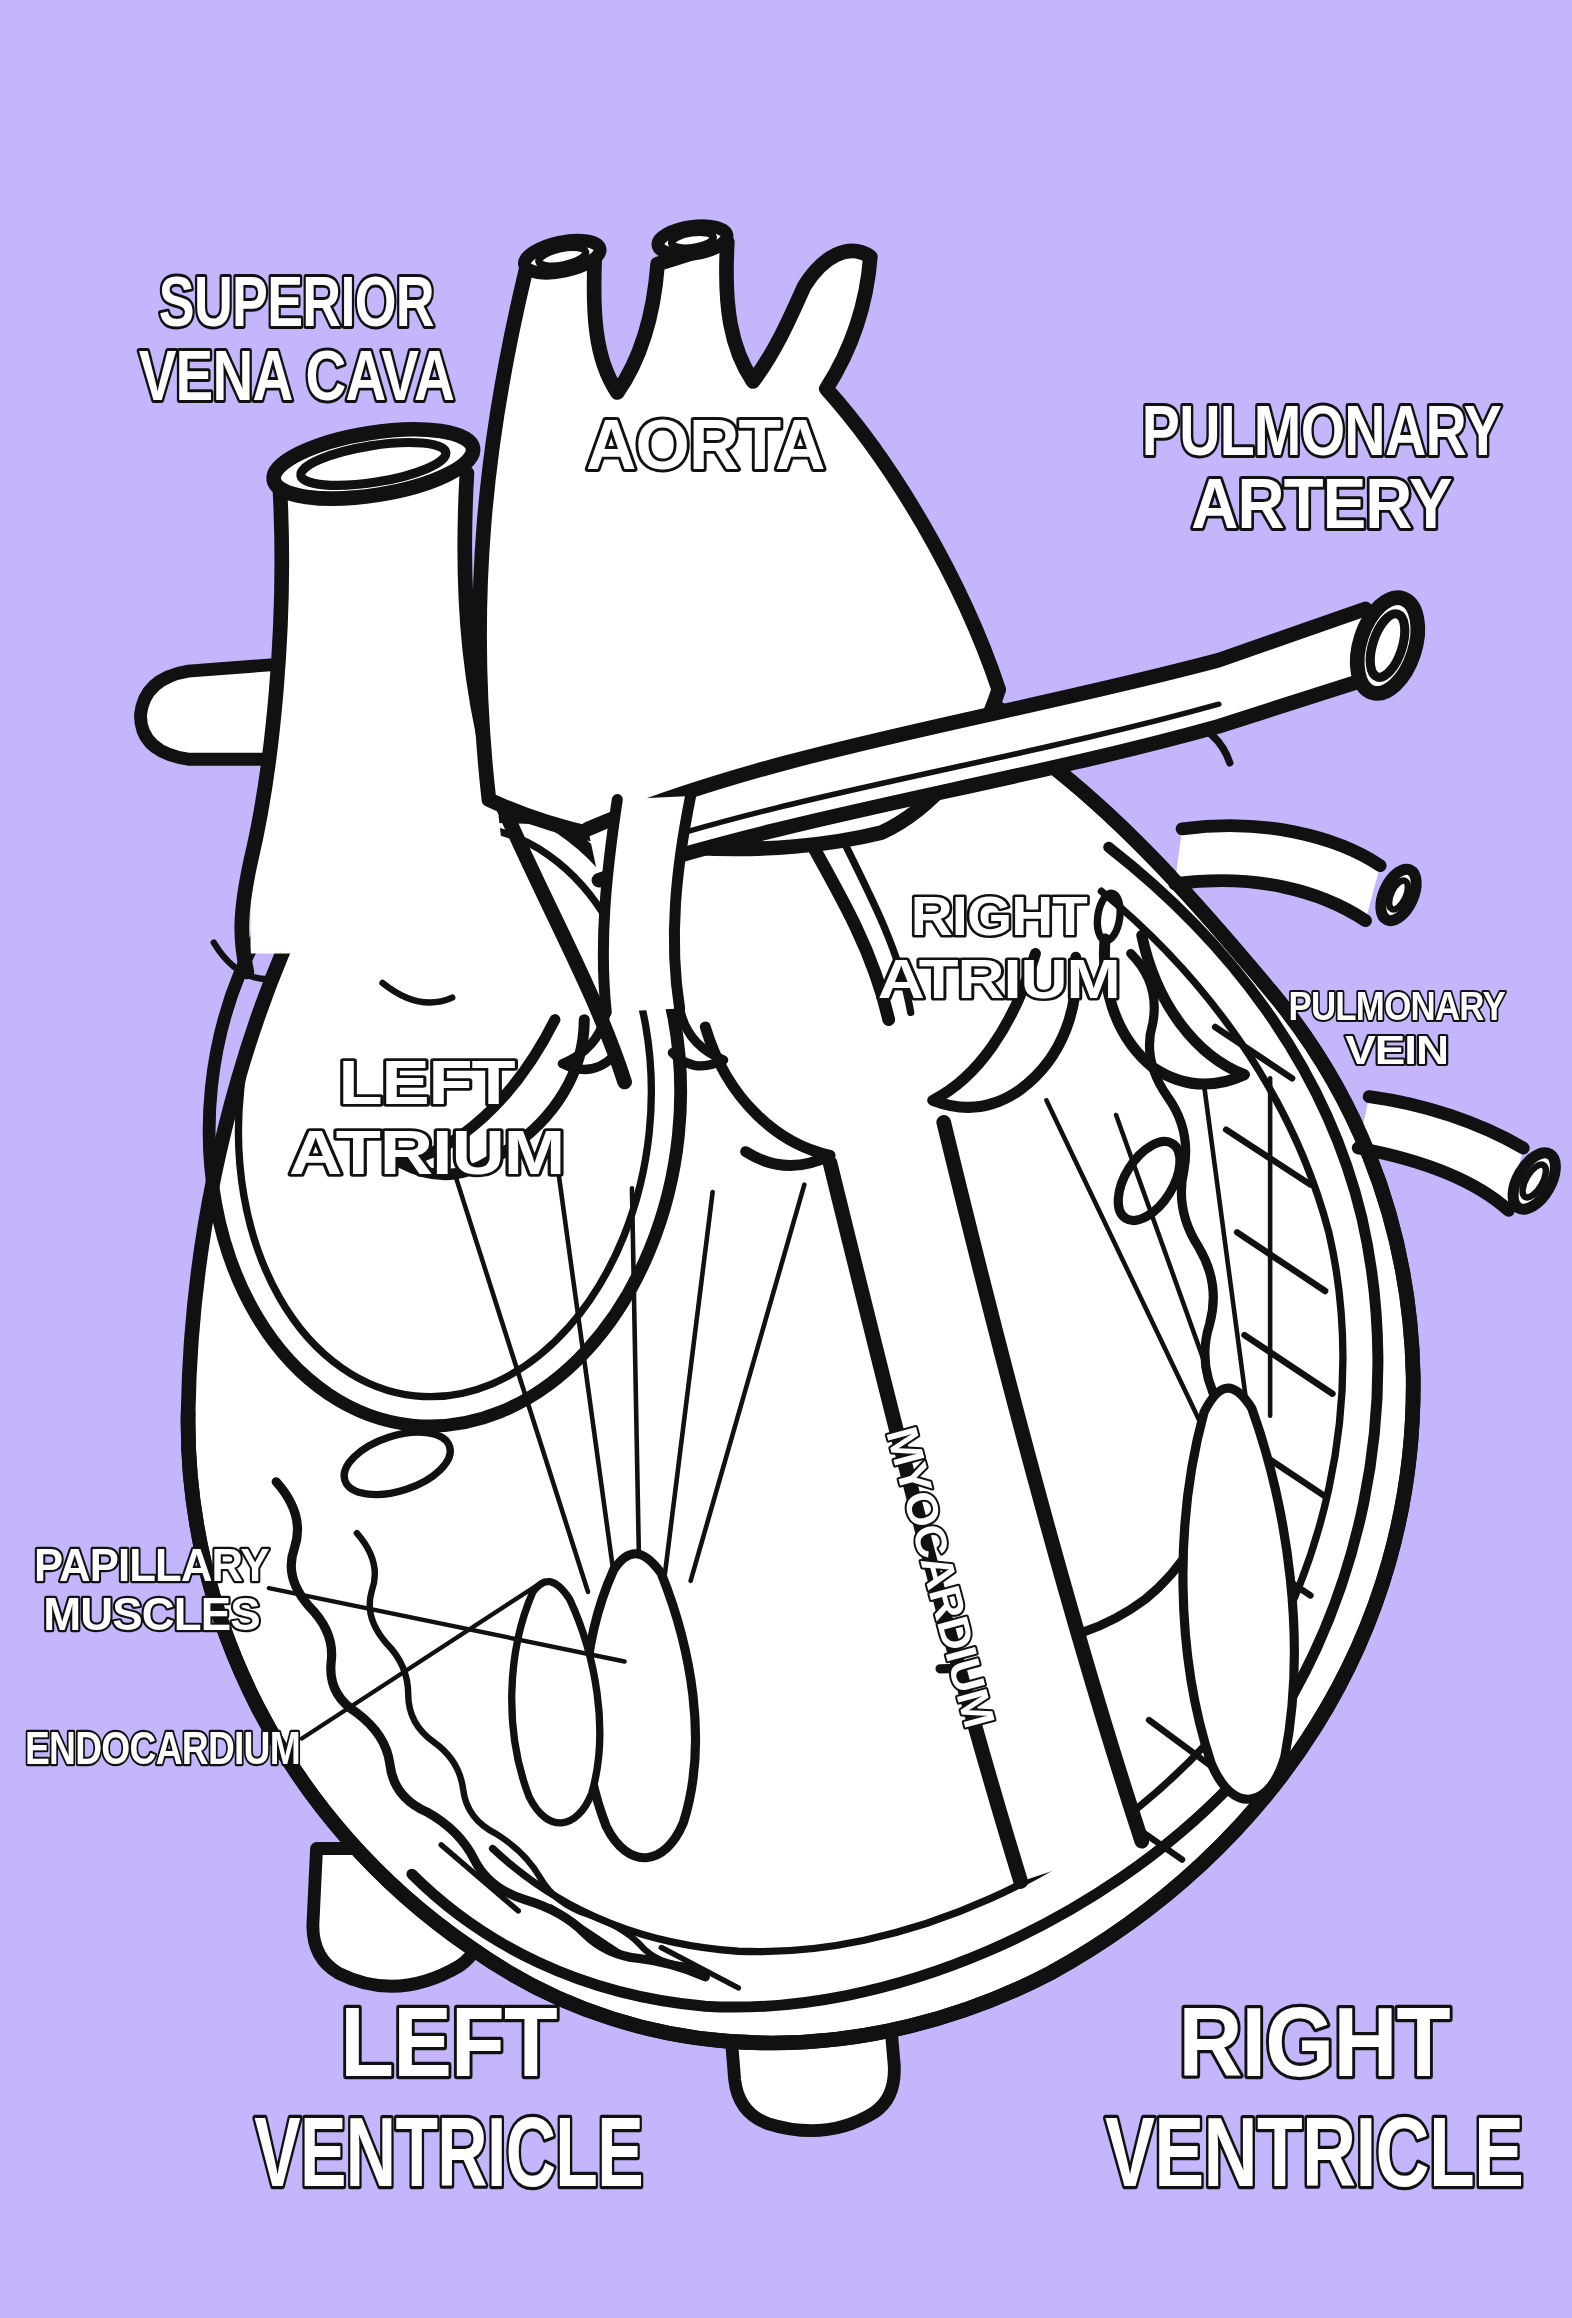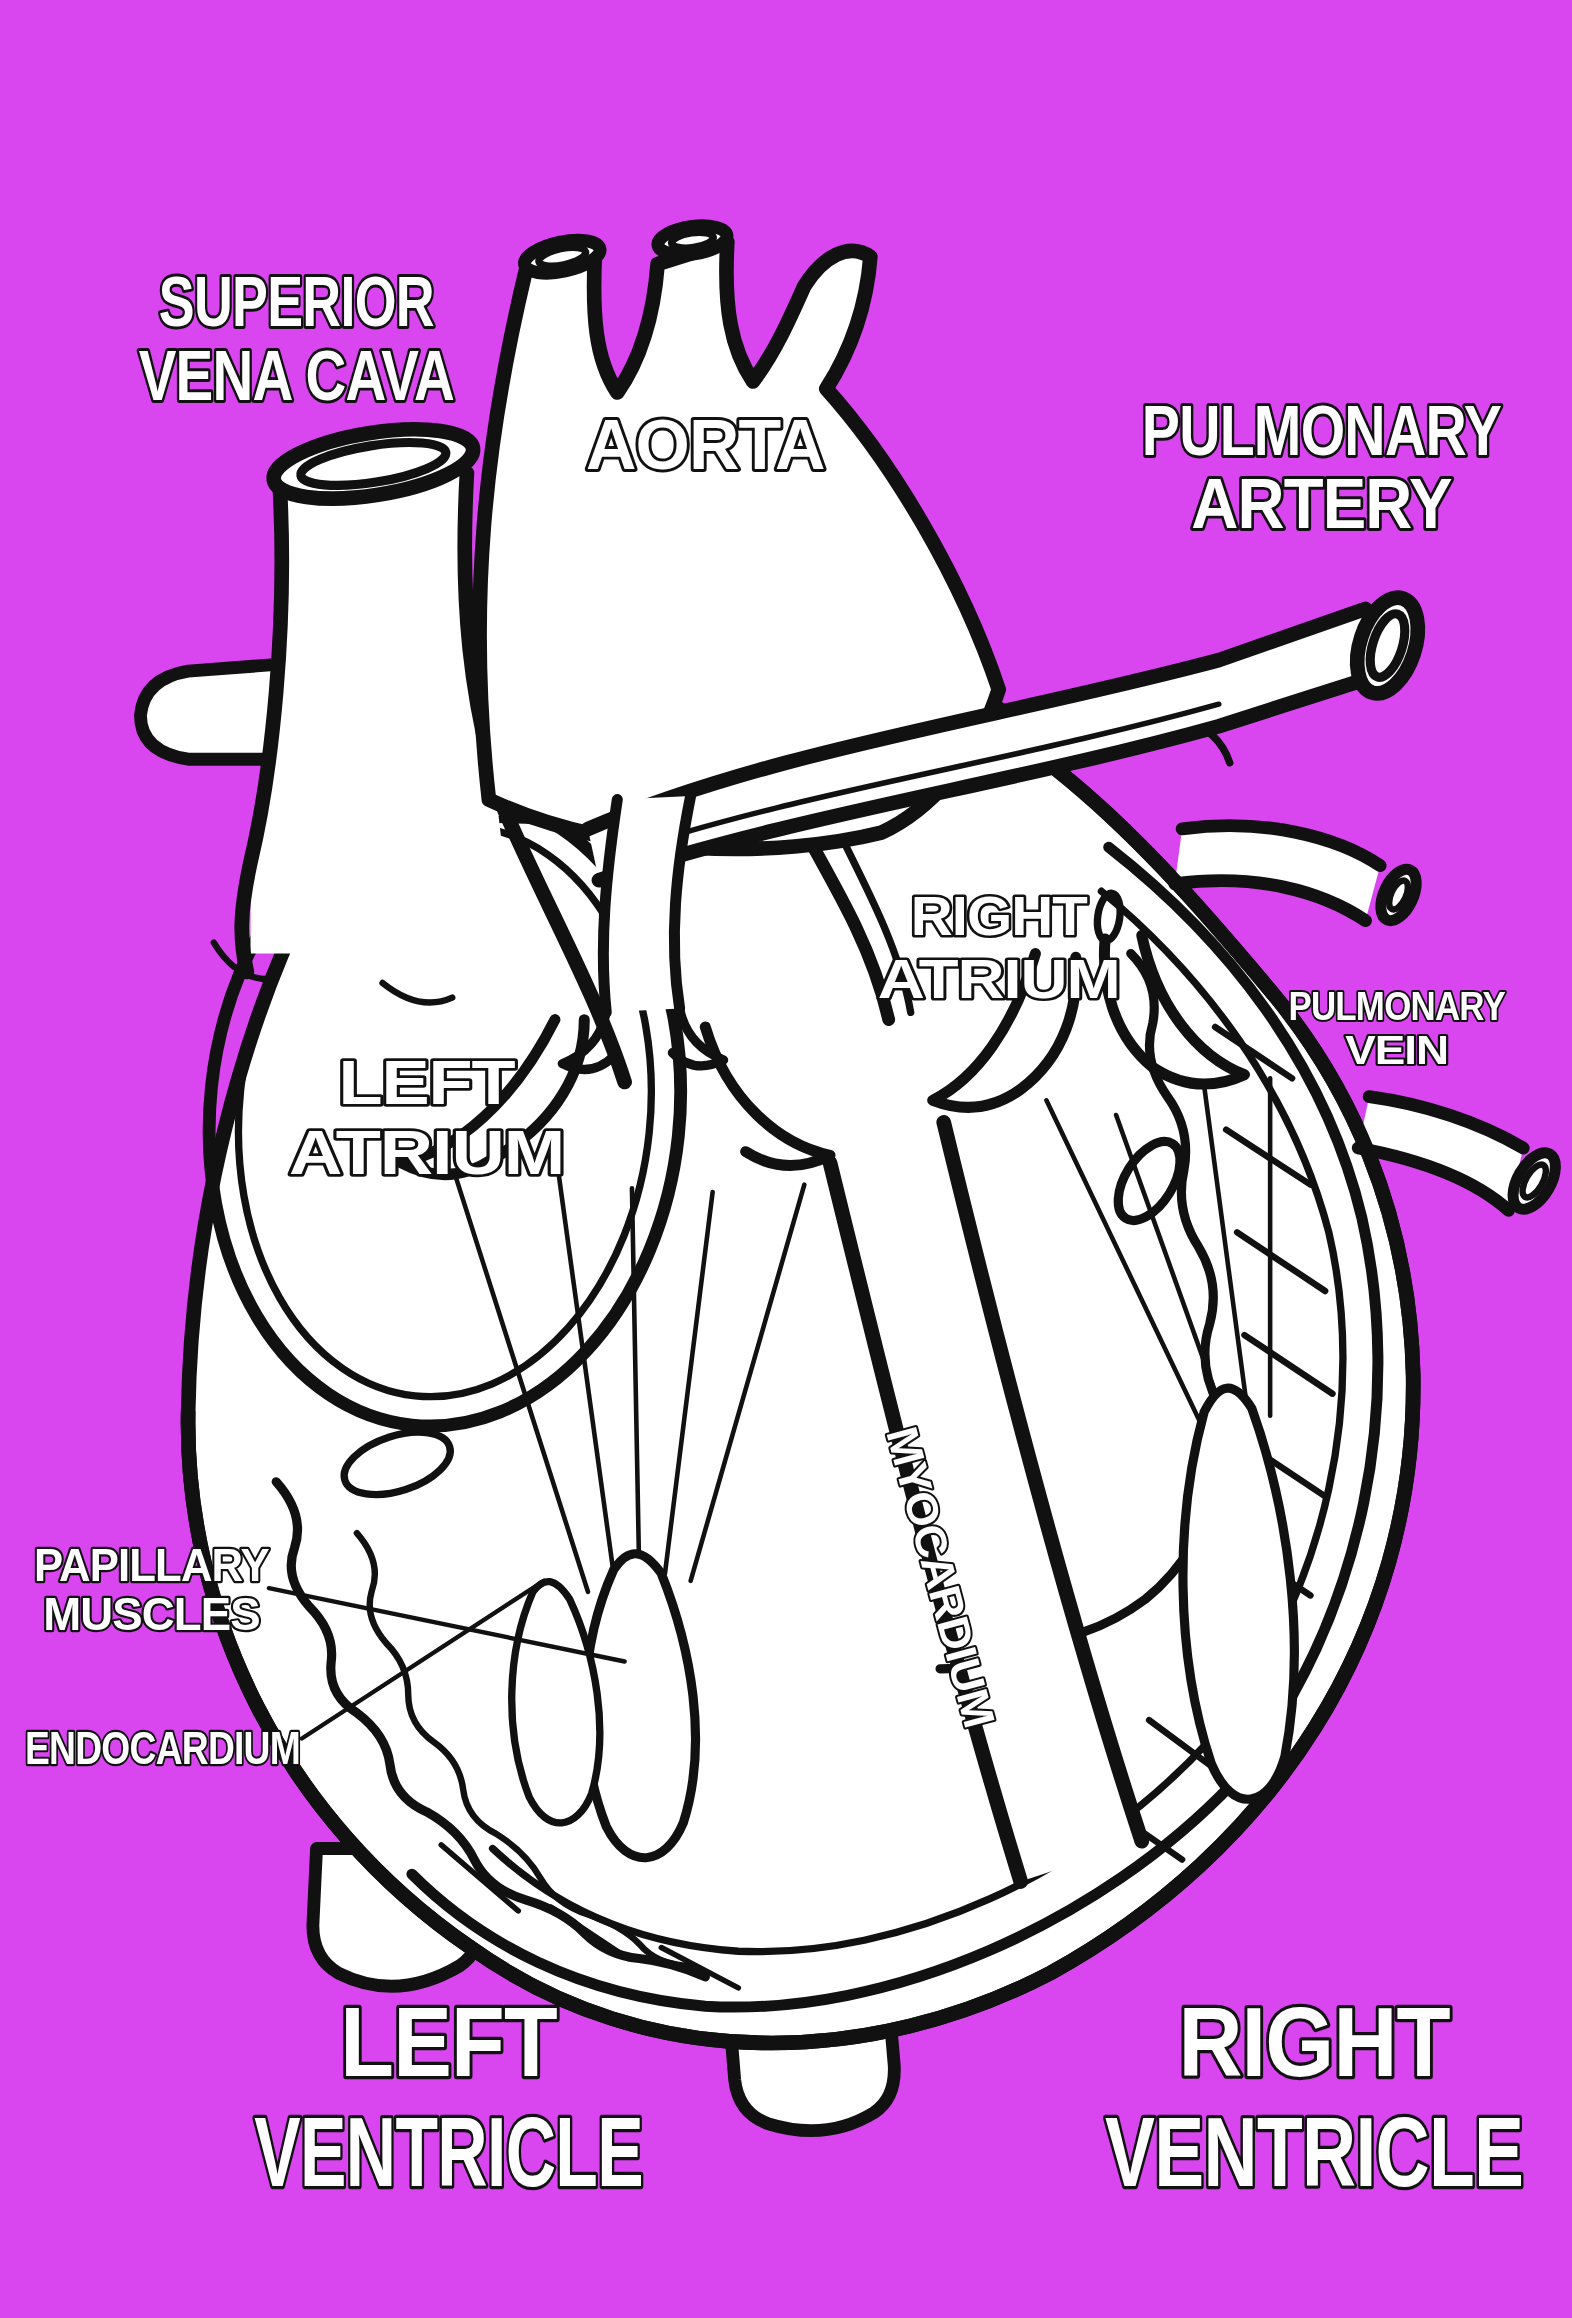--- a/index.html
+++ b/index.html
@@ -1,16 +1,16 @@
 <!DOCTYPE html>
 <html style="font-size:7.4px"><head>
 <meta charset="utf-8">
 <style>
   html,body{margin:0;padding:0;width:100%;height:100%;background:#fcfcfc;}
-  .stage{position:fixed;inset:0;display:flex;align-items:flex-start;justify-content:center;background:#d946ef;}
+  .stage{position:fixed;inset:0;display:flex;align-items:flex-start;justify-content:center;background:#c4b5fd;}
   svg{width:100%;height:100%;display:block;}
   .ln{fill:none;stroke:#111;stroke-linecap:round;stroke-linejoin:round;}
   .fillw{fill:#fff;stroke:#111;stroke-linejoin:round;}
   .outline-text{
     font-family:"Liberation Sans", sans-serif;
     font-weight:bold;
     fill:#fff;
     stroke:#111;
     paint-order:stroke;
     stroke-linejoin:round;

